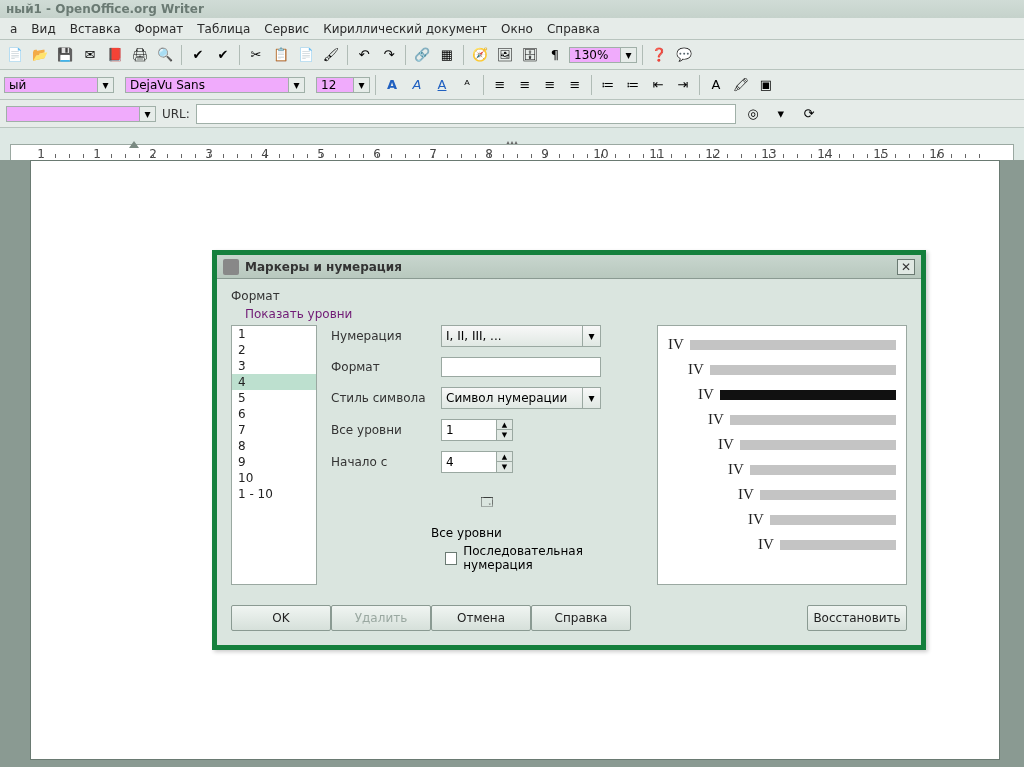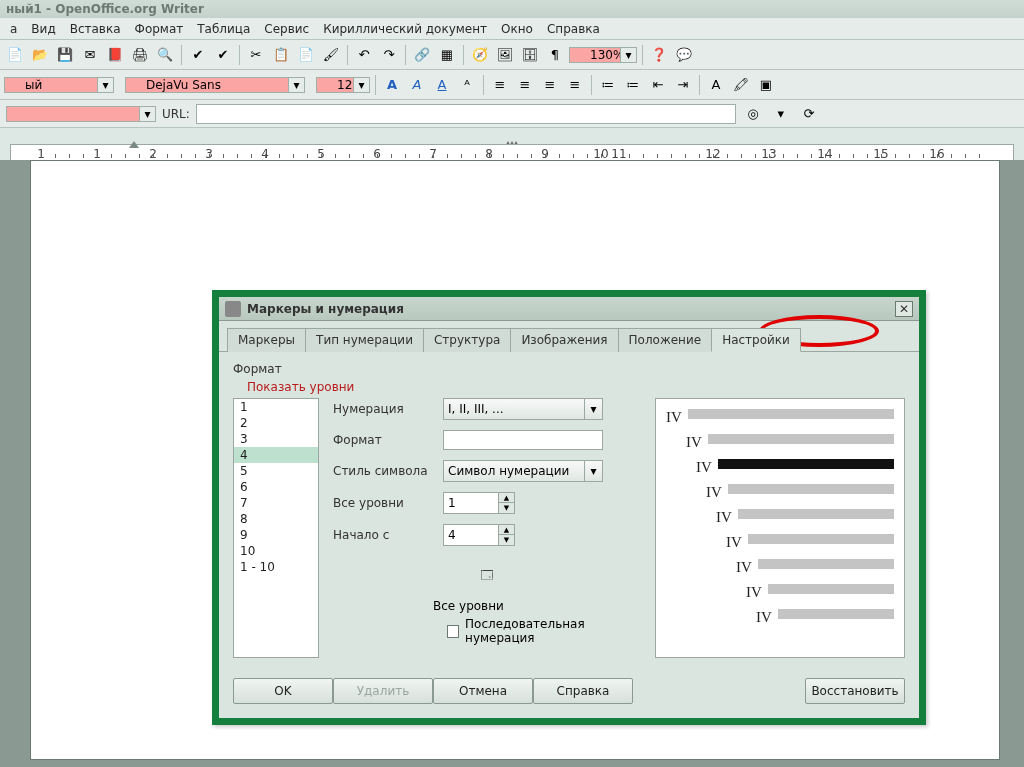--- a/index.html
+++ b/index.html
@@ -6,68 +6,68 @@
 body { background: #dde8e4; width: 1024px; height: 767px; overflow: hidden; position: relative; }
 
 .titlebar { height: 18px; background: linear-gradient(#d0dcd6,#c5d2cb); padding: 2px 6px; color: #6a7a73; font-weight: bold; font-size: 12px; }
 
 .menubar { height: 22px; background: #e6ece9; border-bottom: 1px solid #b8c4be; display: flex; align-items: center; padding: 0 4px; gap: 2px; }
 .menubar span { padding: 2px 6px; cursor: default; color: #2a2a2a; }
 
 .toolbar { height: 30px; background: #e6ece9; border-bottom: 1px solid #b8c4be; display: flex; align-items: center; padding: 2px 4px; gap: 3px; }
 .tb-btn { width: 22px; height: 22px; border: 1px solid transparent; display: inline-flex; align-items: center; justify-content: center; font-size: 13px; border-radius: 2px; }
 .tb-sep { width: 1px; height: 20px; background: #b0bcb6; margin: 0 2px; }
-.tb-combo { height: 16px; border: 1px solid #a0b0a8; background: #fca5a5; display: inline-flex; align-items: center; padding: 0 20px; position: relative; }
+.tb-combo { height: 16px; border: 1px solid #a0b0a8; background: #f0abfc; display: inline-flex; align-items: center; padding: 0 4px; position: relative; }
 .tb-combo .dd { position: absolute; right: 0; width: 16px; height: 100%; border-left: 1px solid #a0b0a8; display: flex; align-items: center; justify-content: center; background: #e6ece9; }
 
 .urlbar { height: 28px; background: #e6ece9; border-bottom: 1px solid #b8c4be; display: flex; align-items: center; padding: 2px 6px; gap: 6px; }
 .urlbar .label { color: #333; }
 .urlbar input { flex: 0 0 540px; height: 20px; border: 1px solid #a0b0a8; background: #fff; padding: 0 4px; }
 
 .ruler-area { background: #dde8e4; padding: 10px 0 4px 0; }
 .ruler { height: 18px; background: #fff; border: 1px solid #9aa8a1; margin: 0 10px; position: relative; font-size: 9px; color: #444; }
 .ruler .tick { position: absolute; top: 9px; width: 1px; height: 4px; background: #666; }
 .ruler .num { position: absolute; top: 2px; transform: translateX(-50%); }
 .ruler .indent { position: absolute; top: -4px; left: 118px; width: 0; height: 0; border-left: 5px solid transparent; border-right: 5px solid transparent; border-bottom: 7px solid #7a8a82; }
 
 .doc-bg { position: absolute; top: 160px; left: 0; right: 0; bottom: 0; background: #8a9a92; }
 .page { position: absolute; left: 30px; top: 0; width: 970px; height: 600px; background: #fff; border: 1px solid #6a7a72; }
 
-.dialog { position: absolute; left: 212px; top: 250px; width: 714px; background: #dae5df; border: 7px solid #15803d; box-shadow: 2px 2px 4px rgba(0,0,0,0.2); margin-top: 40px; }
+.dialog { position: absolute; left: 212px; top: 250px; width: 714px; background: #dae5df; border: 5px solid #15803d; box-shadow: 2px 2px 4px rgba(0,0,0,0.2); }
 .dlg-title { height: 24px; background: linear-gradient(#c8d6ce,#b8c8be); border-bottom: 1px solid #8a9a92; display: flex; align-items: center; padding: 0 6px; font-weight: bold; color: #333; }
 .dlg-title .icon { width: 16px; height: 16px; margin-right: 6px; background: #888; border-radius: 2px; }
 .dlg-title .close { margin-left: auto; width: 18px; height: 16px; border: 1px solid #6a7a72; background: #e0e8e3; display: flex; align-items: center; justify-content: center; font-weight: bold; }
 
 .tabs { display: flex; padding: 6px 8px 0 8px; gap: 0; border-bottom: 1px solid #9aa8a1; position: relative; }
 .tab { padding: 4px 10px; border: 1px solid #9aa8a1; border-bottom: none; background: #d0dcd5; margin-right: -1px; color: #333; position: relative; top: 1px; }
 .tab.active { background: #dae5df; border-bottom: 1px solid #dae5df; font-weight: normal; z-index: 2; }
 .red-circle { position: absolute; right: 40px; top: -6px; width: 120px; height: 32px; border: 4px solid #e00000; border-radius: 50%; pointer-events: none; }
 
 .dlg-body { padding: 10px 14px; }
 .group-label { color: #333; margin-bottom: 4px; display: block; }
-.sub-label { color: #b91c1c; margin: 0 0 4px 14px; display: block; }
+.sub-label { color: #701a75; margin: 0 0 4px 14px; display: block; }
 
 .cols { display: flex; gap: 14px; }
 .levels-list { width: 86px; height: 260px; background: #fff; border: 1px solid #9aa8a1; overflow: auto; }
 .levels-list div { padding: 1px 6px; color: #222; }
 .levels-list div.sel { background: #bde0cf; }
 
 .mid { flex: 1; }
 .frow { display: flex; align-items: center; margin-bottom: 10px; }
 .frow label { width: 110px; color: #333; }
 .txt { width: 160px; height: 20px; border: 1px solid #9aa8a1; background: #fff; padding: 0 4px; }
 .combo { width: 160px; height: 22px; border: 1px solid #9aa8a1; background: linear-gradient(#f8f8f8,#e0e8e3); display: flex; align-items: center; padding: 0 4px; position: relative; }
 .combo .dd { position: absolute; right: 0; top: 0; width: 18px; height: 100%; border-left: 1px solid #9aa8a1; display: flex; align-items: center; justify-content: center; }
 .spin { width: 72px; height: 22px; border: 1px solid #9aa8a1; background: #fff; display: flex; align-items: center; padding: 0 4px; position: relative; }
 .spin .sbtn { position: absolute; right: 0; width: 16px; height: 50%; border-left: 1px solid #9aa8a1; display: flex; align-items: center; justify-content: center; font-size: 7px; background: #e0e8e3; }
 .spin .sbtn.up { top: 0; border-bottom: 1px solid #9aa8a1; }
 .spin .sbtn.dn { bottom: 0; }
 
 .preview { width: 250px; height: 260px; background: #fff; border: 1px solid #9aa8a1; padding: 10px; }
-.pv-row { display: flex; margin-bottom: 8px; }
+.pv-row { display: flex; align-items: center; margin-bottom: 8px; }
 .pv-lbl { font-family: serif; font-size: 15px; color: #222; margin-right: 6px; }
 .pv-bar { height: 10px; background: #c4c4c4; flex: 1; }
 .pv-bar.dark { background: #111; }
 
 .all-levels { margin-top: 12px; margin-left: 100px; }
 .chk { display: flex; align-items: center; gap: 6px; margin-top: 4px; margin-left: 14px; }
 .chk .box { width: 13px; height: 13px; border: 1px solid #6a7a72; background: #fff; }
 
 .btnrow { display: flex; padding: 10px 14px 14px; justify-content: flex-start; }
 .btn { min-width: 100px; height: 26px; border: 1px solid #8a9a92; background: linear-gradient(#f0f5f2,#d6e0da); display: flex; align-items: center; justify-content: center; color: #222; border-radius: 2px; }
@@ -226,21 +226,21 @@
       <div class="num" style="left: 534px;">9</div>
       <div class="tick" style="left: 534px;"></div>
       <div class="tick" style="left: 548px;"></div>
       <div class="tick" style="left: 562px;"></div>
       <div class="tick" style="left: 576px;"></div>
       <div class="num" style="left: 590px;">10</div>
       <div class="tick" style="left: 590px;"></div>
       <div class="tick" style="left: 604px;"></div>
       <div class="tick" style="left: 618px;"></div>
       <div class="tick" style="left: 632px;"></div>
-      <div class="num" style="left: 608px; text-align: center;">11</div>
+      <div class="num" style="left: 646px; text-align: center;">11</div>
       <div class="tick" style="left: 646px;"></div>
       <div class="tick" style="left: 660px;"></div>
       <div class="tick" style="left: 674px;"></div>
       <div class="tick" style="left: 688px;"></div>
       <div class="num" style="left: 702px;">12</div>
       <div class="tick" style="left: 702px;"></div>
       <div class="tick" style="left: 716px;"></div>
       <div class="tick" style="left: 730px;"></div>
       <div class="tick" style="left: 744px;"></div>
       <div class="num" style="left: 758px;">13</div>
@@ -269,29 +269,20 @@
 <div class="doc-bg">
   <div class="page"></div>
 </div>
 
 <div class="dialog">
   <div class="dlg-title">
     <div class="icon"></div>
     <span>Маркеры и нумерация</span>
     <div class="close">✕</div>
   </div>
-  <div class="tabs">
-    <div class="tab">Маркеры</div>
-    <div class="tab">Тип нумерации</div>
-    <div class="tab">Структура</div>
-    <div class="tab">Изображения</div>
-    <div class="tab">Положение</div>
-    <div class="tab active">Настройки</div>
-    <div class="red-circle"></div>
-  </div>
   <div class="dlg-body">
     <span class="group-label">Формат</span>
     <span class="sub-label">Показать уровни</span>
     <div class="cols">
       <div class="levels-list">
         <div>1</div>
         <div>2</div>
         <div>3</div>
         <div class="sel">4</div>
         <div>5</div>

